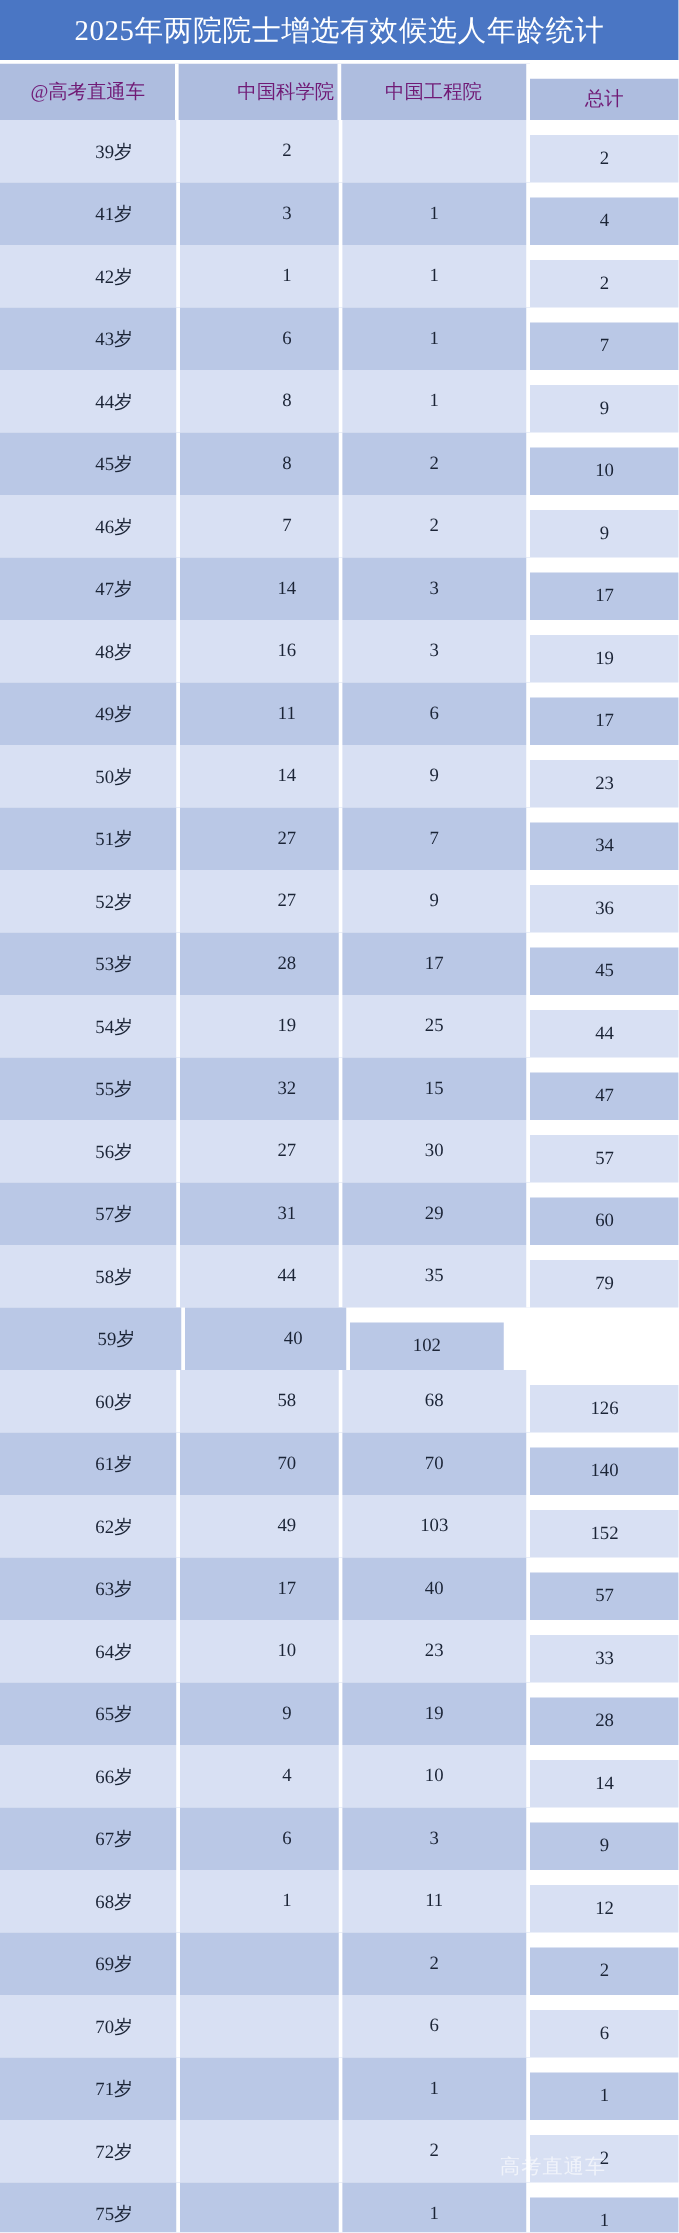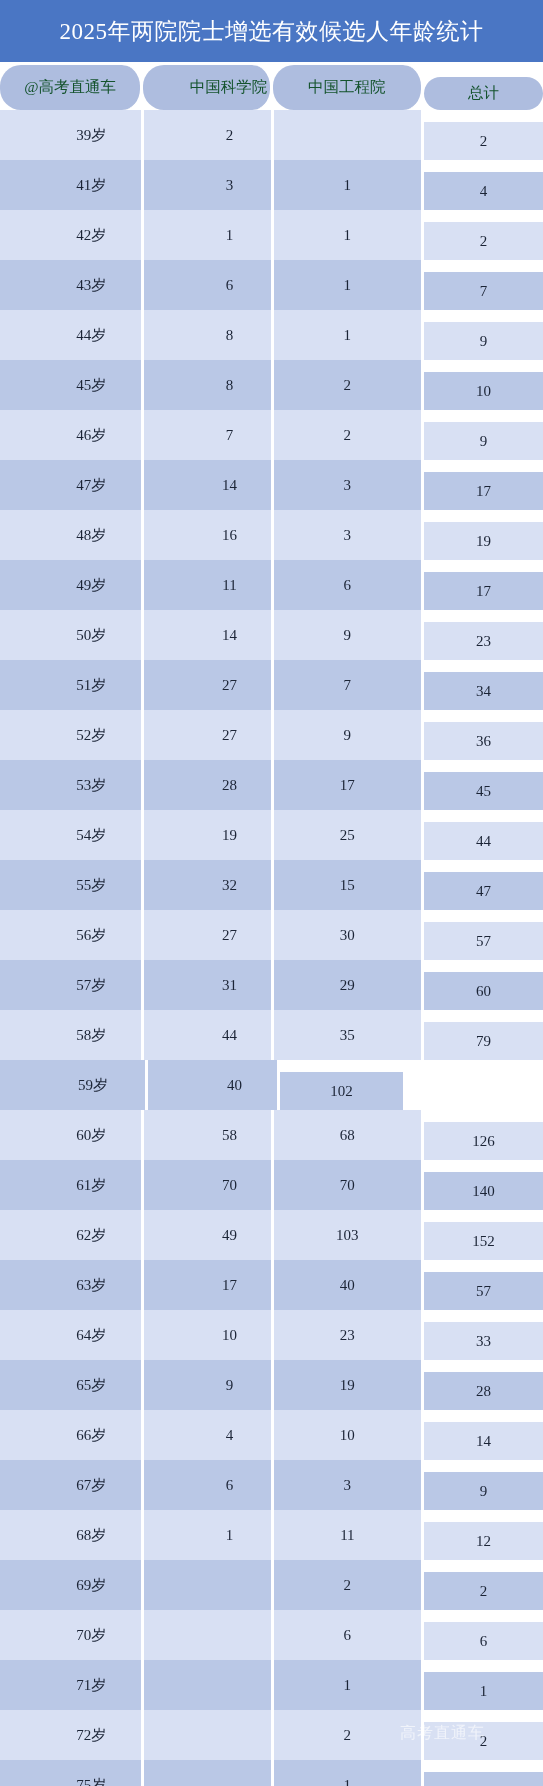--- a/index.html
+++ b/index.html
@@ -15,21 +15,21 @@
     position: relative;
     width: 543px;
     height: 1786px;
     overflow: hidden;
     background: #ffffff;
   }
 
   
   .title-band {
     width: 543px;
-    height: 62px;
+    height: 48px;
     background: #4a76c4;
     display: flex;
     align-items: center;
     justify-content: center;
   }
   .title-band .title-text {
     color: #ffffff;
     font-size: 23px;
     letter-spacing: 0.5px;
     white-space: nowrap;
@@ -65,23 +65,22 @@
   .c0 { width: 148px; }
   .c1 { width: 132px; padding-left: 44px; }
   .c2 { width: 156px; }
   .c3 { width: 123px; }
 
   
   .header-row { height: 45px; }
   .header-row .cell {
     background: #aebddf;
     font-size: 15.5px;
-    color: #14532d;
+    color: #701a75;
     font-weight: normal;
-    border-radius: 21px;
   }
 
   
   .data-row { height: 50px; }
   .data-row.odd  .cell { background: #d8e0f3; }
   .data-row.even .cell { background: #bac8e6; }
 
   .data-row .cell-age { font-size: 15px; padding-left: 41px; }
   .data-row .cell-num { font-size: 15px; }
 

